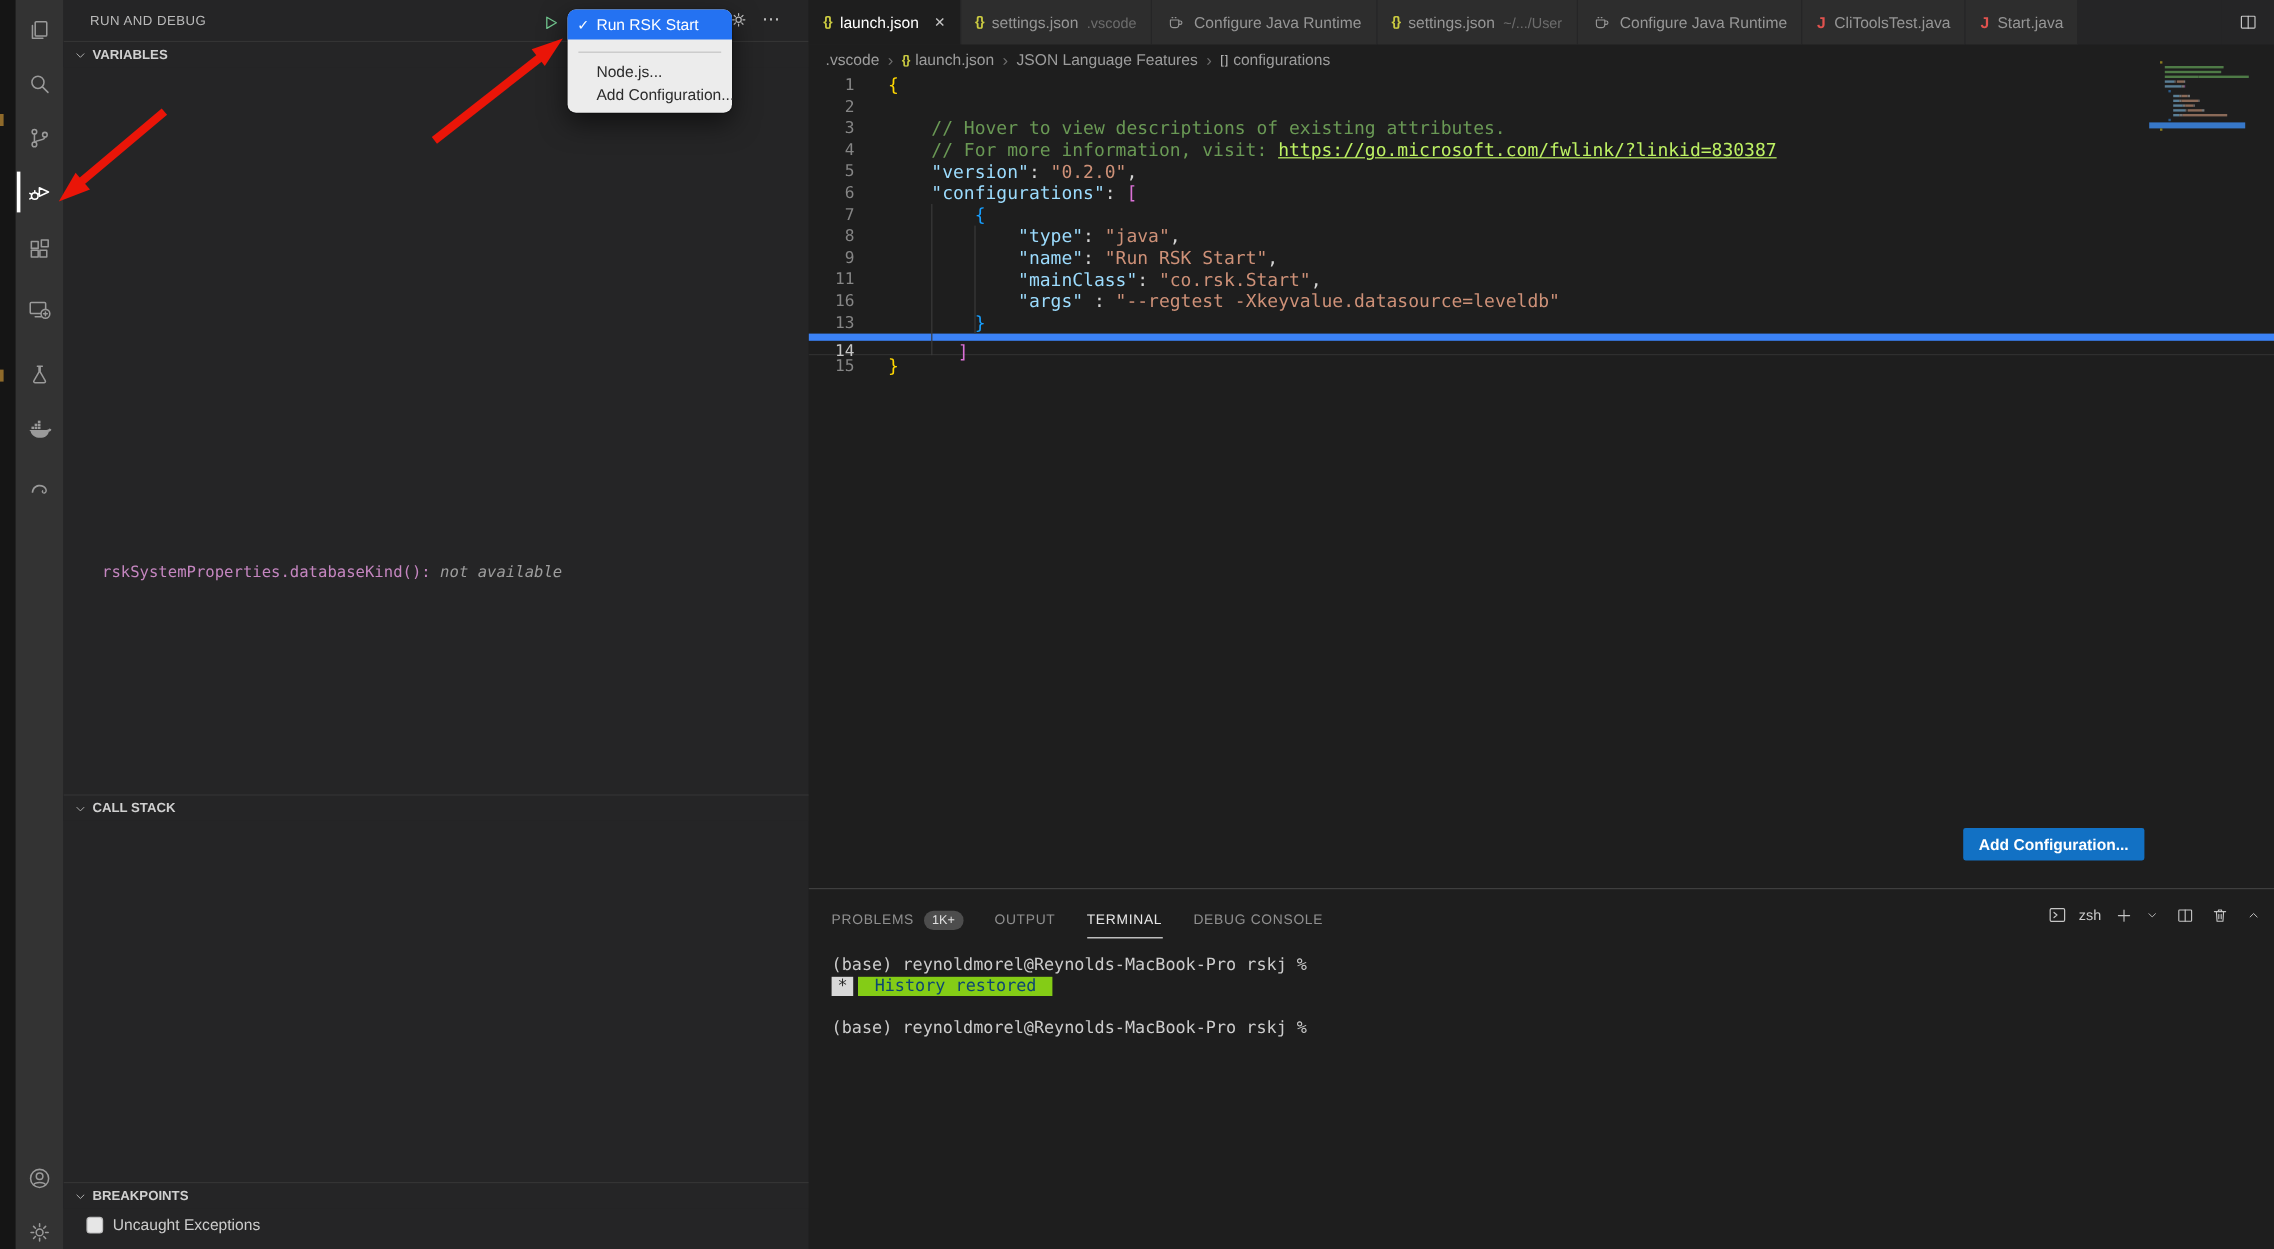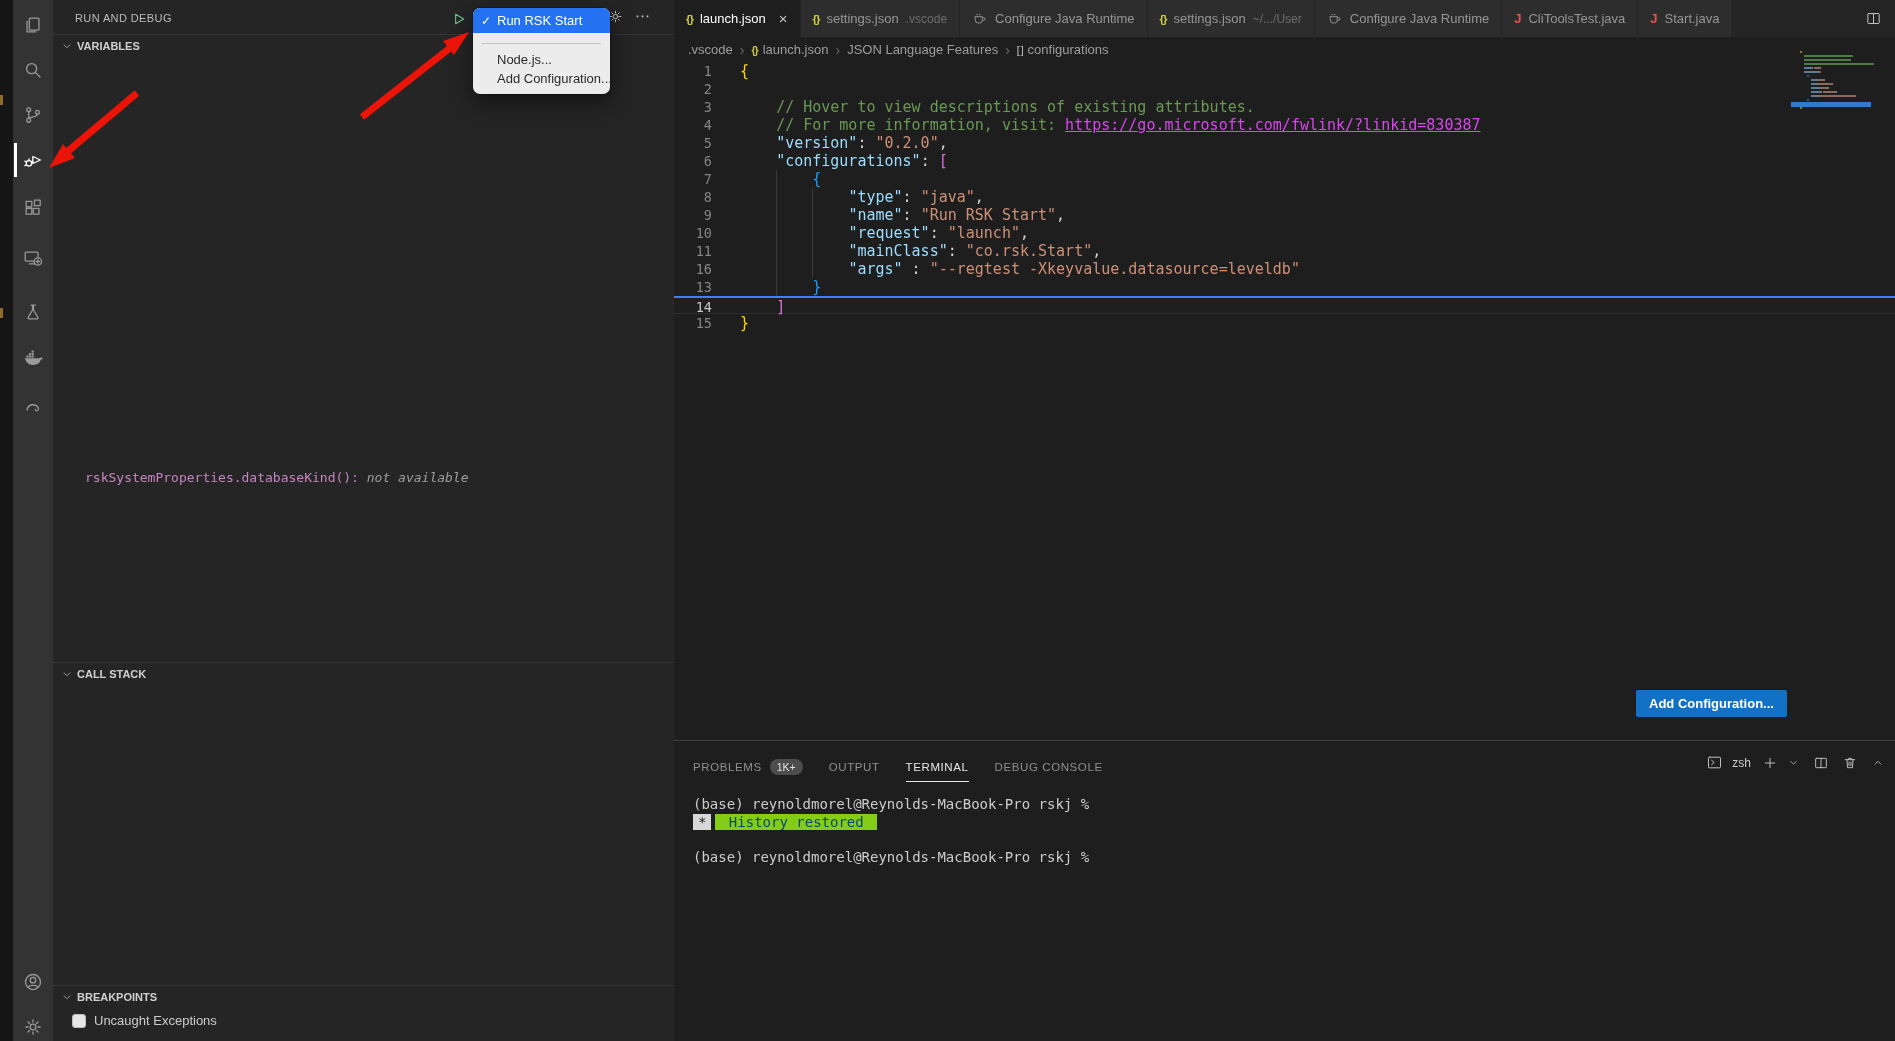--- a/index.html
+++ b/index.html
@@ -56,25 +56,25 @@
   .breadcrumbs { position:absolute; left:0; top:37px; width:100%; height:25px; display:flex; align-items:center; padding-left:14px; gap:7px; font-size:13px; color:#9d9d9d; }
   .crumb { display:flex; align-items:center; gap:5px; cursor:pointer; }
   .crumb-sep { color:#6d6d6d; font-size:14px; }
   .crumb .ic-json { font-size:10.5px; }
   .ic-array { color:#c5c5c5; font-size:10.5px; letter-spacing:-1px; }
 
   .code { position:absolute; left:0; top:62px; width:100%; }
   .cl { display:flex; height:18px; line-height:18px; font-family:"DejaVu Sans Mono", monospace; font-size:15px; white-space:pre; }
   .ln { width:44px; text-align:right; padding-right:6px; color:#858585; font-size:13.5px; flex:none; }
   .lc { padding-left:22px; }
-  .cl.current { border-top:2px solid #3b82f6; border-bottom:1px solid #2f2f2f; }
+  .cl.current { border-top:6px solid #3b82f6; border-bottom:1px solid #2f2f2f;gap:22px; }
   .cl.current .ln { color:#c6c6c6; }
   .tk-b1{color:#ffd700} .tk-b2{color:#da70d6} .tk-b3{color:#179fff}
   .tk-com{color:#6a9955} .tk-key{color:#9cdcfe} .tk-str{color:#ce9178} .tk-pun{color:#d4d4d4}
-  .tk-lnk{color:#d946ef; text-decoration:underline; cursor:pointer;}
+  .tk-lnk{color:#bef264; text-decoration:underline; cursor:pointer;}
   .guide { position:absolute; width:1px; background:#3a3a3a; }
 
   .minimap { position:absolute; right:33px; top:50px; width:62px; cursor:pointer; }
   .mm-row { position:relative; height:4px; }
   .mm-seg { position:absolute; top:1px; height:2px; }
   .mm-cur { position:absolute; left:-9px; width:80px; height:5px; background:#3778c9; }
 
   .add-config { position:absolute; left:962px; top:690px; height:27px; padding:0 13px; background:#1271c4; color:#ffffff; font-size:13px; font-weight:600; display:flex; align-items:center; border-radius:2px; cursor:pointer; }
 
   
@@ -325,21 +325,20 @@
     <div class="code">
         <div class="cl"><span class="ln">1</span><span class="lc"><span class="tk-b1">{</span></span></div>
         <div class="cl"><span class="ln">2</span></div>
         <div class="cl"><span class="ln">3</span><span class="lc"><span>    </span><span class="tk-com">// Hover to view descriptions of existing attributes.</span></span></div>
         <div class="cl"><span class="ln">4</span><span class="lc"><span>    </span><span class="tk-com">// For more information, visit: </span><span class="tk-lnk">https://go.microsoft.com/fwlink/?linkid=830387</span></span></div>
         <div class="cl"><span class="ln">5</span><span class="lc"><span>    </span><span class="tk-key">"version"</span><span class="tk-pun">: </span><span class="tk-str">"0.2.0"</span><span class="tk-pun">,</span></span></div>
         <div class="cl"><span class="ln">6</span><span class="lc"><span>    </span><span class="tk-key">"configurations"</span><span class="tk-pun">: </span><span class="tk-b2">[</span></span></div>
         <div class="cl"><span class="ln">7</span><span class="lc"><span>        </span><span class="tk-b3">{</span></span></div>
         <div class="cl"><span class="ln">8</span><span class="lc"><span>            </span><span class="tk-key">"type"</span><span class="tk-pun">: </span><span class="tk-str">"java"</span><span class="tk-pun">,</span></span></div>
         <div class="cl"><span class="ln">9</span><span class="lc"><span>            </span><span class="tk-key">"name"</span><span class="tk-pun">: </span><span class="tk-str">"Run RSK Start"</span><span class="tk-pun">,</span></span></div>
-        <div class="cl"><span class="ln">10</span><span class="lc"><span>            </span><span class="tk-key">"request"</span><span class="tk-pun">: </span><span class="tk-str">"launch"</span><span class="tk-pun">,</span></span></div>
         <div class="cl"><span class="ln">11</span><span class="lc"><span>            </span><span class="tk-key">"mainClass"</span><span class="tk-pun">: </span><span class="tk-str">"co.rsk.Start"</span><span class="tk-pun">,</span></span></div>
         <div class="cl"><span class="ln">16</span><span class="lc"><span>            </span><span class="tk-key">"args"</span><span class="tk-pun"> : </span><span class="tk-str">"--regtest -Xkeyvalue.datasource=leveldb"</span></span></div>
         <div class="cl"><span class="ln">13</span><span class="lc"><span>        </span><span class="tk-b3">}</span></span></div>
         <div class="cl current"><span class="ln">14</span><span class="lc"><span>    </span><span class="tk-b2">]</span></span></div>
         <div class="cl"><span class="ln">15</span><span class="lc"><span class="tk-b1">}</span></span></div>
       </div>
     <div class="guide" style="left:102px; top:170px; height:126px;"></div>
     <div class="guide" style="left:138px; top:188px; height:90px;"></div>
     <div class="minimap">
         <div class="mm-row">

